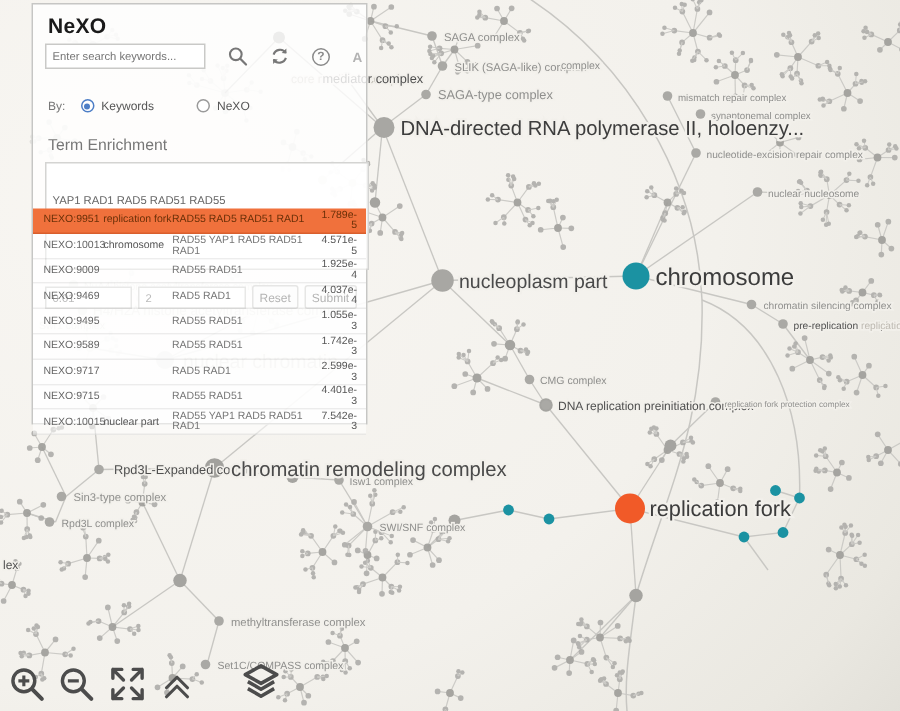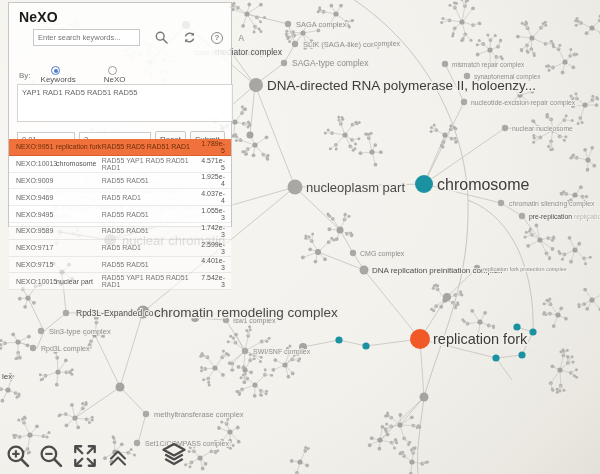--- a/index.html
+++ b/index.html
@@ -1,40 +1,40 @@
 <!DOCTYPE html>
 <html><head>
 <meta charset="utf-8">
 <style>
   html,body{margin:0;padding:0;}
   body{width:600px;height:474px;overflow:hidden;font-family:"Liberation Sans",sans-serif;}
   #stage{position:relative;width:600px;height:474px;overflow:hidden;
     background:radial-gradient(130% 140% at 15% 28%, #f8f6f2 0%, #f3f1ec 50%, #eae8e1 74%, #dbd9d2 92%, #d2d0c9 100%);}
   #graph{position:absolute;left:0;top:0;}
   
-  #panel{position:absolute;left:8px;top:2px;width:224px;height:225px;
+  #panel{position:absolute;left:21px;top:2px;width:224px;height:281px;
     background:rgba(255,255,255,0.80);border:1px solid #c6c6c4;box-sizing:border-box;}
   #panel .inner{padding:4px 8px 0 8px;}
   .panel-title{font-size:14px;font-weight:bold;color:#1a1a1a;letter-spacing:.2px;margin:2px 0 4px 2px;}
-  .search-row{display:flex;align-items:center;gap:15px;margin-left:16px;}
+  .search-row{display:flex;align-items:center;gap:15px;}
   .search-input{width:134px;height:15px;border:1px solid #c9c9c7;background:rgba(255,255,255,.9);
     font-size:7.5px;color:#999;padding:0 4px;outline:none;font-family:"Liberation Sans",sans-serif;}
   .icon-btn{border:none;background:transparent;padding:0;margin:0;color:#777;display:flex;align-items:center;cursor:pointer;}
   .help-circle{width:12px;height:12px;border:1.3px solid #8a8a8a;border-radius:50%;font-size:8px;color:#8a8a8a;
     display:flex;align-items:center;justify-content:center;font-weight:bold;box-sizing:border-box;}
   .font-a{font-size:9px;color:#9a9a9a;opacity:.75;font-weight:bold;}
   .by-row{display:flex;align-items:center;margin-top:20px;font-size:8px;color:#777;}
   .by-label{margin-right:10px;margin-left:2px;}
   .radio{width:9px;height:9px;border:1px solid #9a9a9a;border-radius:50%;margin-right:5px;position:relative;background:#fff;box-sizing:border-box;}
   .radio.sel{border-color:#4d7ec6;}
   .radio.sel::after{content:"";position:absolute;left:1.5px;top:1.5px;width:4px;height:4px;border-radius:50%;background:#4d7ec6;}
-  .radio-opt{display:flex;align-items:center;margin-right:28px;color:#555;flex-direction:column;}
+  .radio-opt{display:flex;align-items:center;margin-right:28px;color:#555;}
   .section-head{font-size:10.5px;color:#777;margin:16px 0 5px 2px;}
   .query-box{width:206px;height:30px;border:1px solid #d4d4d2;background:rgba(255,255,255,.85);resize:none;
-    font-size:7.5px;color:#666;padding:3px 4px;outline:none;font-family:"Liberation Sans",sans-serif;}
+    font-size:7.5px;color:#666;padding:20px 4px;outline:none;font-family:"Liberation Sans",sans-serif;}
   .params-row{display:flex;align-items:center;margin-top:5px;gap:4px;}
   .param-input{height:13px;border:1px solid #cccccb;background:rgba(255,255,255,.9);font-size:7.5px;color:#666;
     padding:0 4px;outline:none;font-family:"Liberation Sans",sans-serif;}
   .param-input.p1{width:48px;}
   .param-input.p2{width:62px;}
   .btn{height:16px;border:1px solid #c8c8c6;background:#fbfbfa;border-radius:2px;font-size:8px;color:#555;
     padding:0 4px;cursor:pointer;font-family:"Liberation Sans",sans-serif;}
   
   #results{position:absolute;left:0;top:136px;width:222px;}
   .trow{display:flex;align-items:center;height:15.8px;background:rgba(255,255,255,.55);
@@ -1984,20 +1984,21 @@
         <span class="radio-opt">
           <span class="radio sel"></span>
           <span>Keywords</span>
         </span>
         <span class="radio-opt">
           <span class="radio"></span>
           <span>NeXO</span>
         </span>
       </div>
 
+      <div class="section-head">Term Enrichment</div>
       <textarea class="query-box" style="">YAP1 RAD1 RAD5 RAD51 RAD55</textarea>
 
       <div class="params-row">
         <input class="param-input p1" type="text" value="0.01" style="">
         <input class="param-input p2" type="text" value="2" style="">
         <button class="btn">Reset</button>
         <button class="btn">Submit</button>
       </div>
     </div>
 

